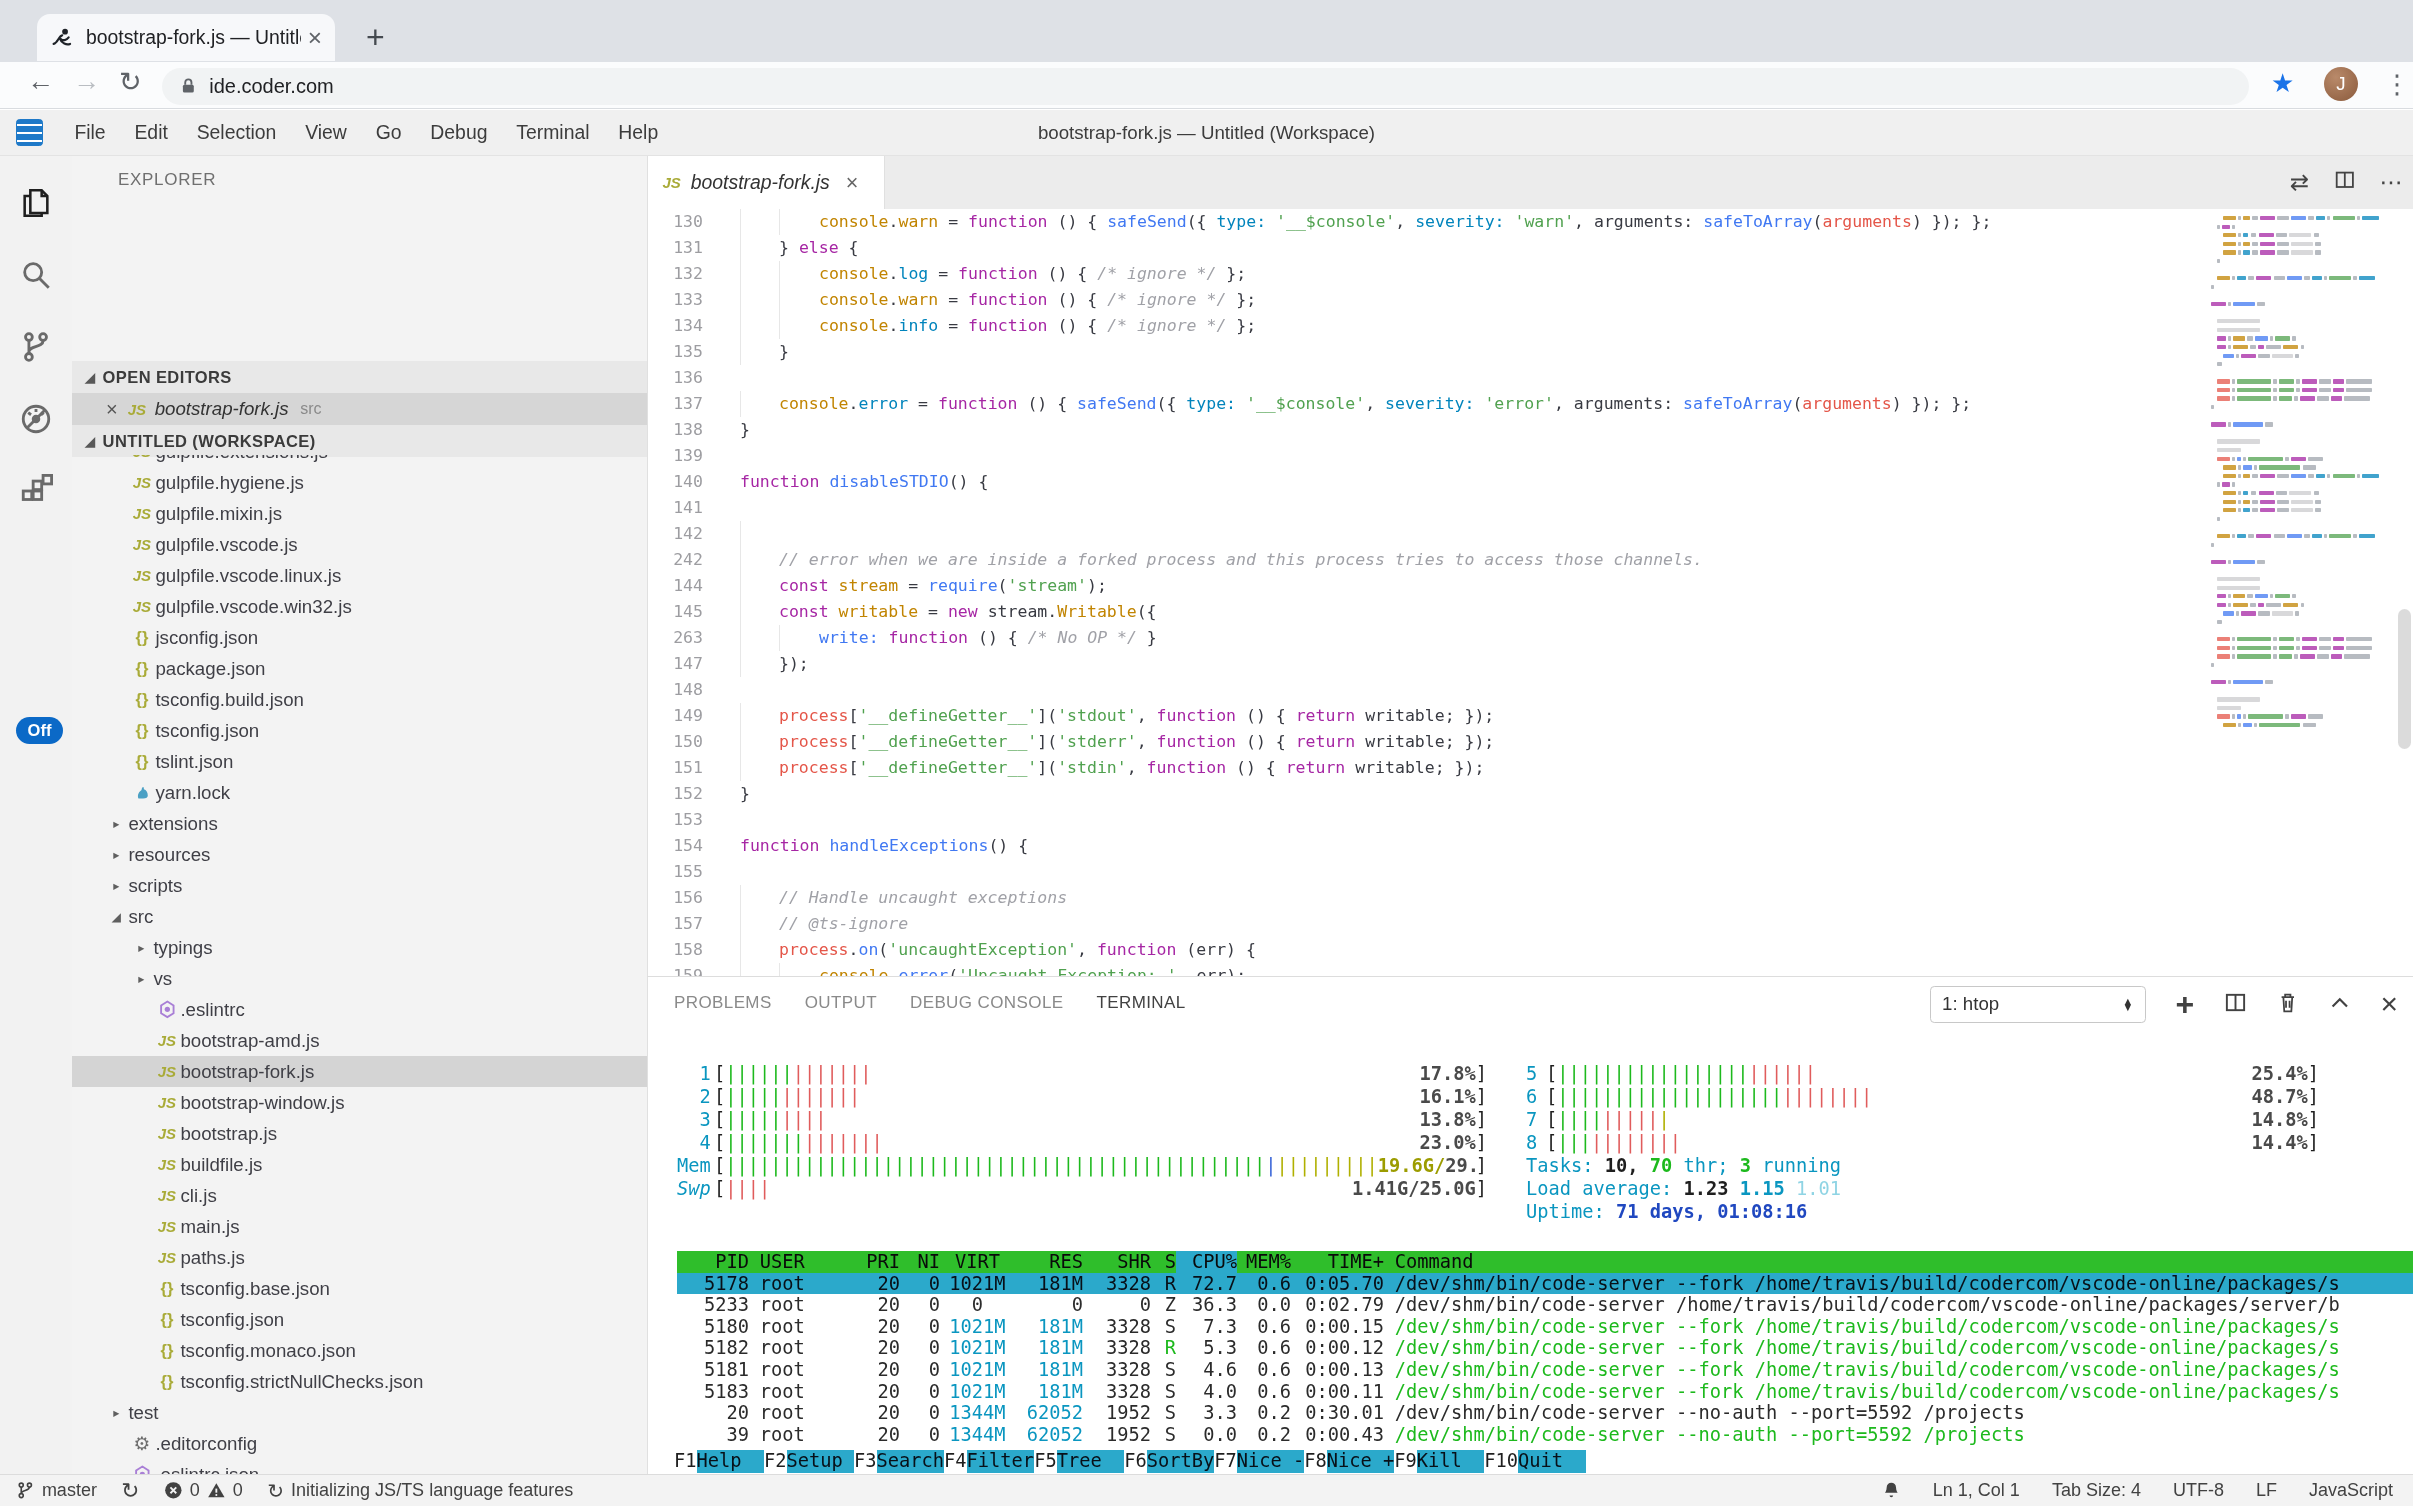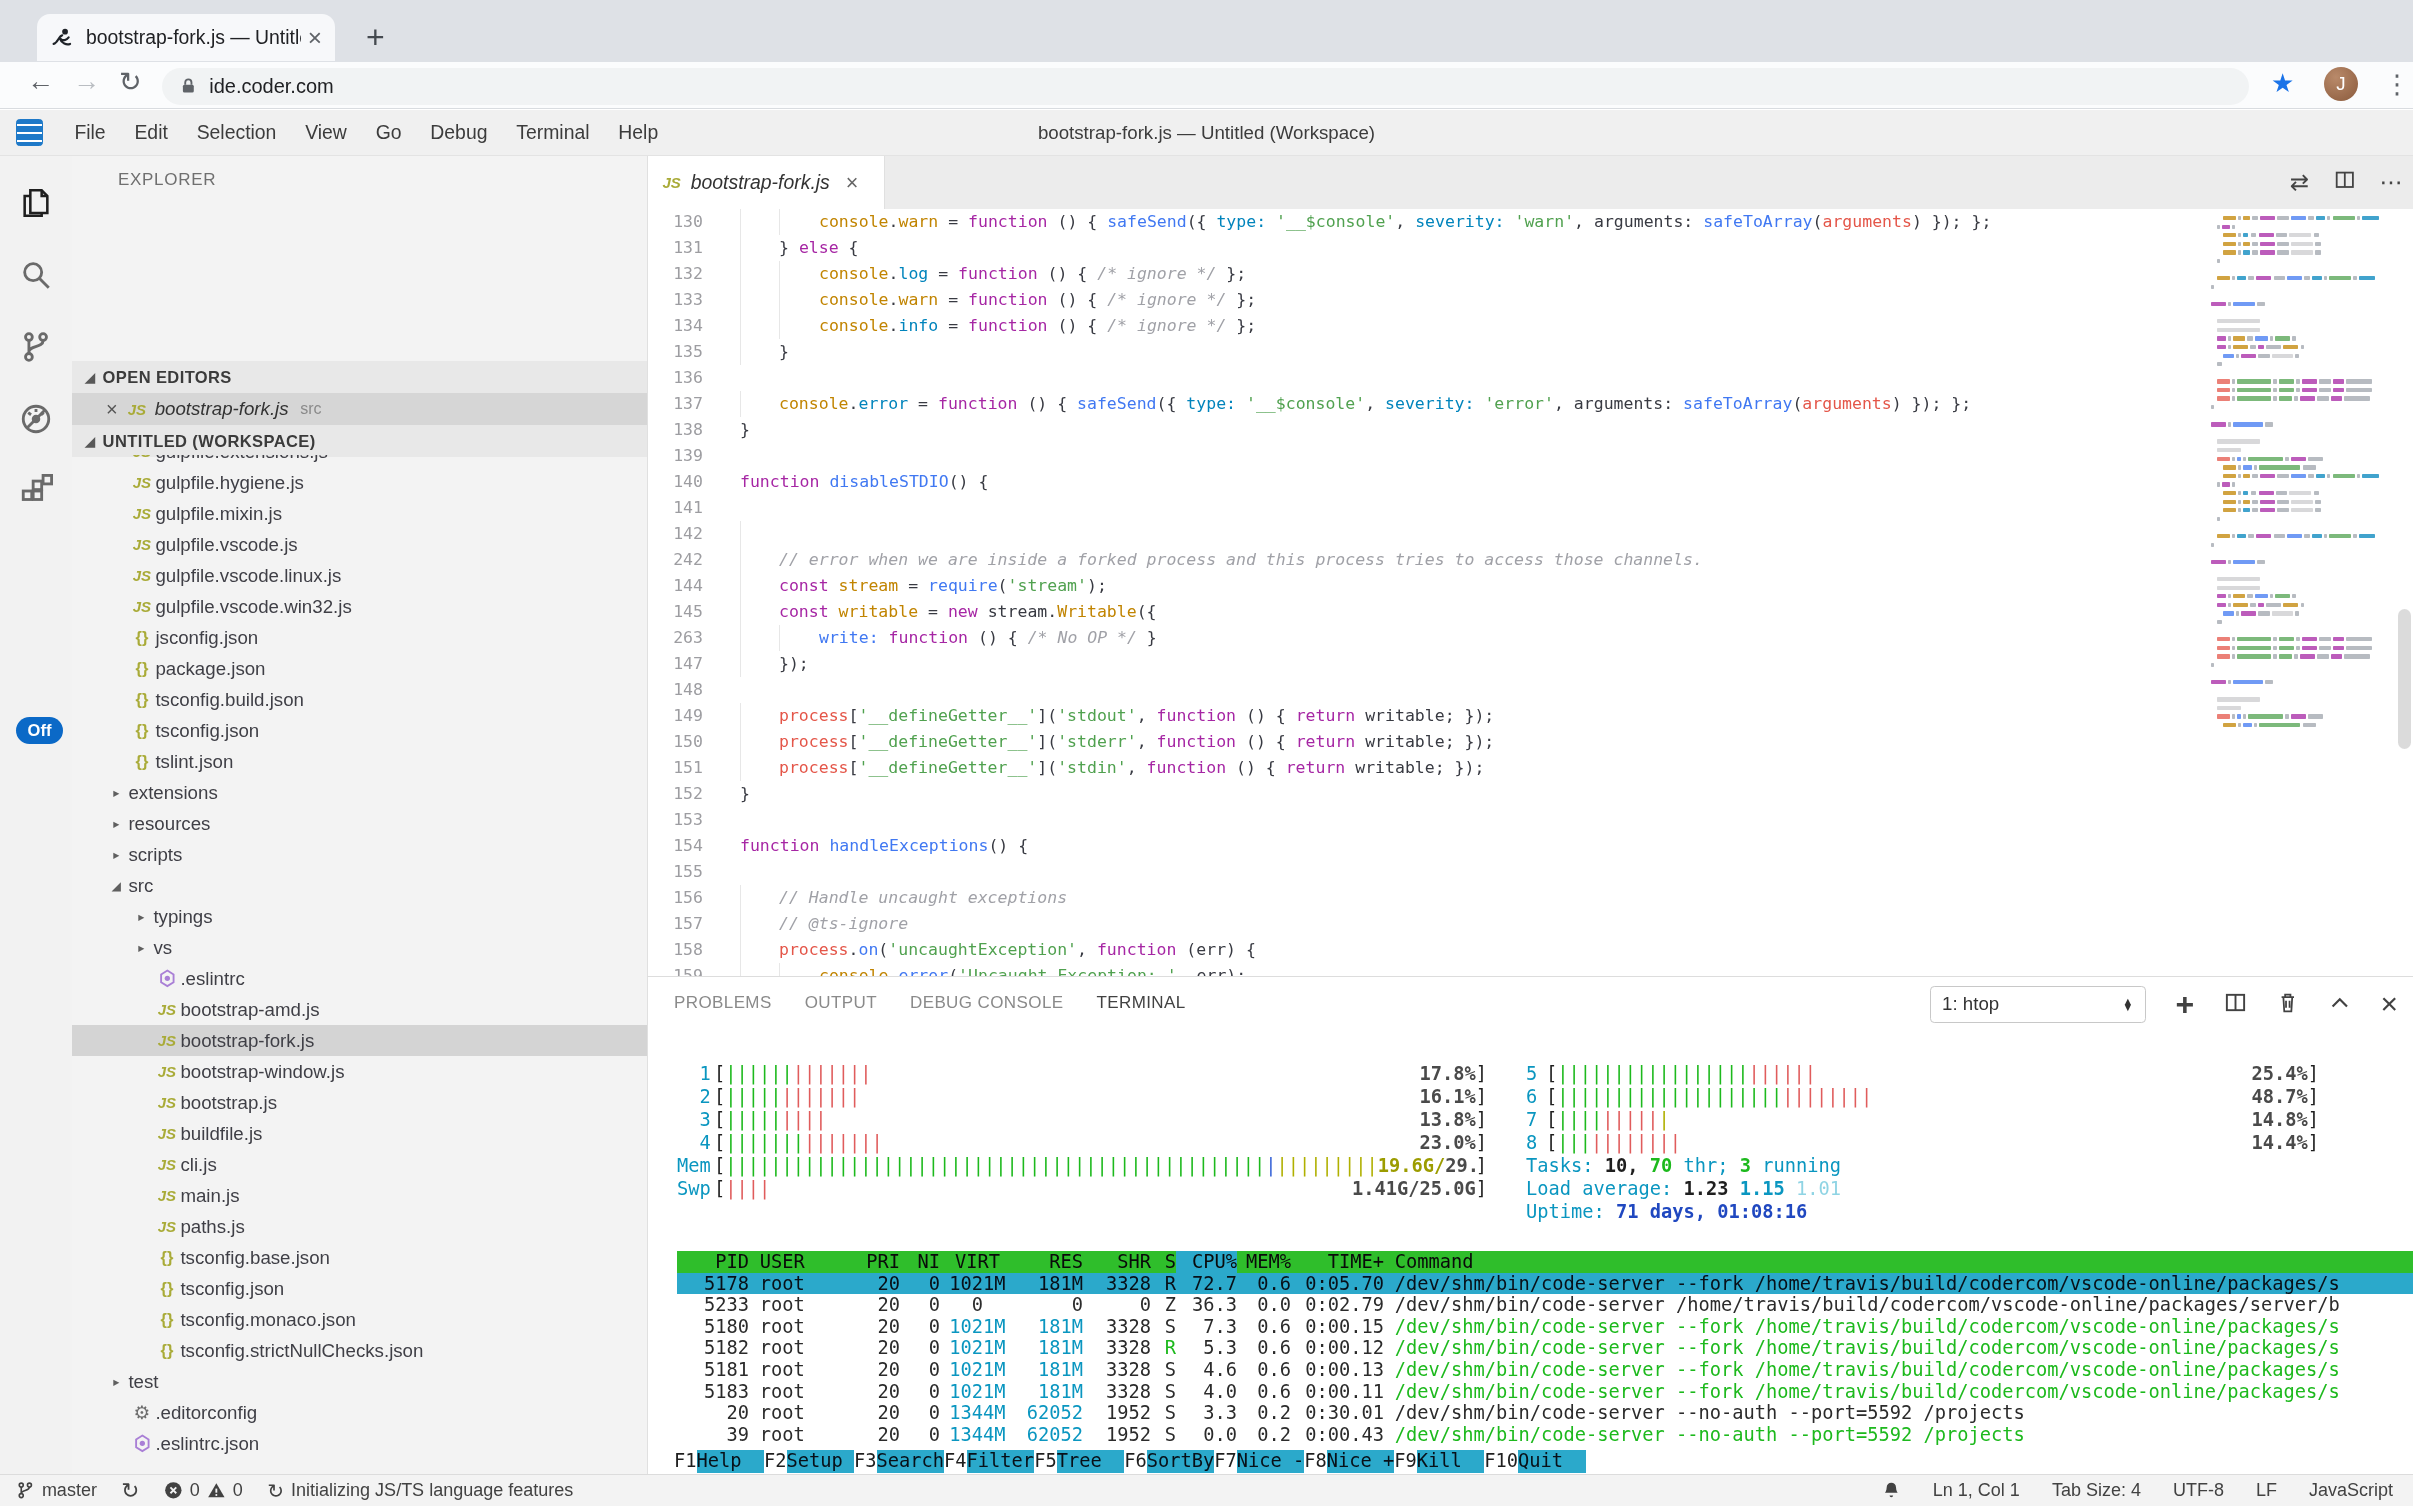--- a/index.html
+++ b/index.html
@@ -301,20 +301,29 @@
           <span>tsconfig.json</span>
         </div>
         <div class="trow" style="padding-left: 32px;">
           <span class="tw"></span>
           <span class="fic">
             <span class="json-badge">{}</span>
           </span>
           <span>tslint.json</span>
         </div>
         <div class="trow" style="padding-left: 32px;">
+          <span class="tw"></span>
+          <span class="fic">
+            <svg width="18.7" height="18.7" viewBox="0 0 24 24">
+              <path d="M7 20c-2-5 1-9 4-11 0-2 1-4 2-4s1 2 1 3c3 1 5 4 5 8 0 2-2 4-6 4z" fill="#4BA0C4"></path>
+            </svg>
+          </span>
+          <span>yarn.lock</span>
+        </div>
+        <div class="trow" style="padding-left: 32px;">
           <span class="tw">▸</span>
           <span>extensions</span>
         </div>
         <div class="trow" style="padding-left: 32px;">
           <span class="tw">▸</span>
           <span>resources</span>
         </div>
         <div class="trow" style="padding-left: 32px;">
           <span class="tw">▸</span>
           <span>scripts</span>
@@ -596,21 +605,21 @@
       </span>
       <span class="ic" style="font-size:30px;">×</span>
     </div>
     <div class="term">
       <div class="meters" id="htop-meters">
           <div class="mline" style="top: 0px; left: 0px; width: 810px;"><span class="mlabel" style="width: 37px; text-align: right; white-space: pre;">  1 </span><span>[</span><div class="mbar" style="flex: 1 1 0%;"><span class="pipes"><span class="pg">||||||</span><span class="pr">|||||||</span></span><span class="mval">17.8%</span></div><span>]</span></div>
           <div class="mline" style="top: 23px; left: 0px; width: 810px;"><span class="mlabel" style="width: 37px; text-align: right; white-space: pre;">  2 </span><span>[</span><div class="mbar" style="flex: 1 1 0%;"><span class="pipes"><span class="pg">|||||</span><span class="pr">|||||||</span></span><span class="mval">16.1%</span></div><span>]</span></div>
           <div class="mline" style="top: 46px; left: 0px; width: 810px;"><span class="mlabel" style="width: 37px; text-align: right; white-space: pre;">  3 </span><span>[</span><div class="mbar" style="flex: 1 1 0%;"><span class="pipes"><span class="pg">|||||</span><span class="pr">||||</span></span><span class="mval">13.8%</span></div><span>]</span></div>
           <div class="mline" style="top: 69px; left: 0px; width: 810px;"><span class="mlabel" style="width: 37px; text-align: right; white-space: pre;">  4 </span><span>[</span><div class="mbar" style="flex: 1 1 0%;"><span class="pipes"><span class="pg">|||||||</span><span class="pr">|||||||</span></span><span class="mval">23.0%</span></div><span>]</span></div>
           <div class="mline" style="top: 92px; left: 0px; width: 810px;"><span class="mlabel" style="width: 37px; text-align: right; white-space: pre;">Mem </span><span>[</span><div class="mbar" style="flex: 1 1 0%;"><span class="pipes"><span class="pg">||||||||||||||||||||||||||||||||||||||||||||||||</span><span class="pb">|</span><span class="py">|||||||||</span></span><span class="mval"><span class="hyv">19.6G/</span><span class="hgv">29.4G</span></span></div><span>]</span></div>
-          <div class="mline" style="top: 115px; left: 0px; width: 810px;"><span class="mlabel" style="width: 37px; text-align: right; white-space: pre;">Swp </span><span>[</span><div class="mbar" style="flex: 1 1 0%;"><span class="pipes"><span class="pr">||||</span></span><span class="mval">1.41G/25.0G</span></div><span>]</span></div>
+          <div class="mline" style="top: 115px; left: 0px; width: 810px;"><span class="mlabel" style="width: 37px; text-align: right; white-space: pre; font-style: italic;">Swp </span><span>[</span><div class="mbar" style="flex: 1 1 0%;"><span class="pipes"><span class="pr">||||</span></span><span class="mval">1.41G/25.0G</span></div><span>]</span></div>
           <div class="mline" style="top: 0px; left: 849px; width: 793px;"><span class="mlabel" style="width: 20px; text-align: right; white-space: pre;">5 </span><span>[</span><div class="mbar" style="flex: 1 1 0%;"><span class="pipes"><span class="pg">|||||||||||||||||</span><span class="pr">||||||</span></span><span class="mval">25.4%</span></div><span>]</span></div>
           <div class="mline" style="top: 23px; left: 849px; width: 793px;"><span class="mlabel" style="width: 20px; text-align: right; white-space: pre;">6 </span><span>[</span><div class="mbar" style="flex: 1 1 0%;"><span class="pipes"><span class="pg">||||||||||||||||||||</span><span class="pr">||||||||</span></span><span class="mval">48.7%</span></div><span>]</span></div>
           <div class="mline" style="top: 46px; left: 849px; width: 793px;"><span class="mlabel" style="width: 20px; text-align: right; white-space: pre;">7 </span><span>[</span><div class="mbar" style="flex: 1 1 0%;"><span class="pipes"><span class="pg">||||</span><span class="pr">|||||</span><span class="py">|</span></span><span class="mval">14.8%</span></div><span>]</span></div>
           <div class="mline" style="top: 69px; left: 849px; width: 793px;"><span class="mlabel" style="width: 20px; text-align: right; white-space: pre;">8 </span><span>[</span><div class="mbar" style="flex: 1 1 0%;"><span class="pipes"><span class="pg">|||</span><span class="pr">||||||||</span></span><span class="mval">14.4%</span></div><span>]</span></div>
           <div class="mline" style="top: 92px; left: 849px;"><span class="hc">Tasks: </span><span class="hk">10, </span><span class="hg">70 </span><span class="hc">thr; </span><span class="hg">3 </span><span class="hc">running</span></div>
           <div class="mline" style="top: 115px; left: 849px;"><span class="hc">Load average: </span><span class="hk">1.23 </span><span class="hcb">1.15 </span><span class="hcl">1.01</span></div>
           <div class="mline" style="top: 138px; left: 849px;"><span class="hc">Uptime: </span><span class="hbb">71 days, 01:08:16</span></div>
         </div>
       <div class="htable" id="htop-table">
           <div class="hrow hdr"><span class="c-pid">PID</span><span class="c-user">USER</span><span class="c-pri">PRI</span><span class="c-ni">NI</span><span class="c-virt">VIRT</span><span class="c-res">RES</span><span class="c-shr">SHR</span><span class="c-s">S</span><span class="c-cpu" style="background: rgb(43, 169, 203);">CPU%</span><span class="c-mem">MEM%</span><span class="c-time">TIME+</span><span class="c-cmd">Command</span></div>

